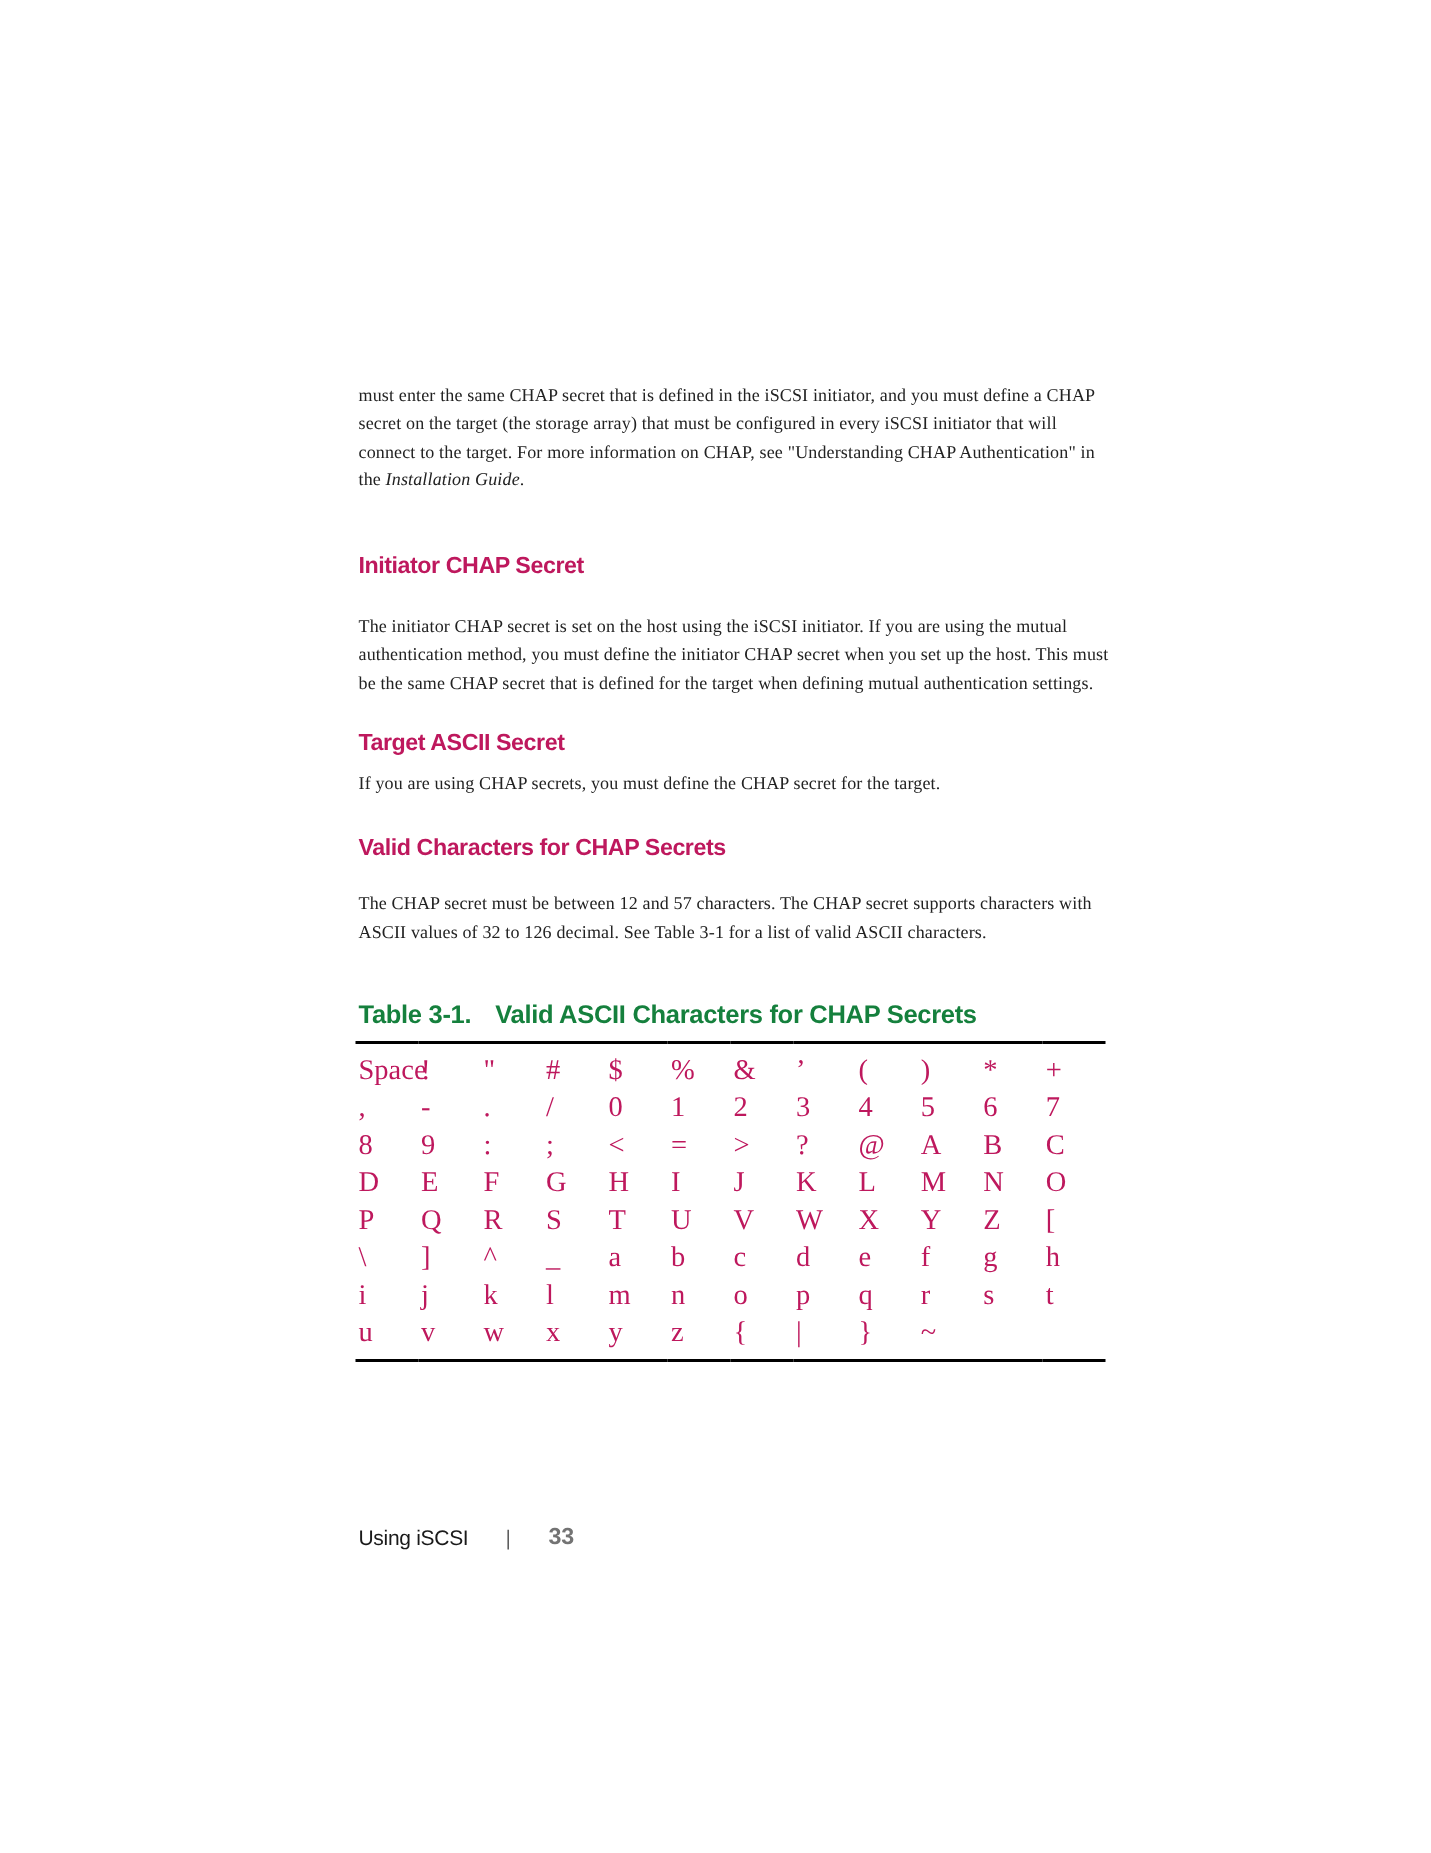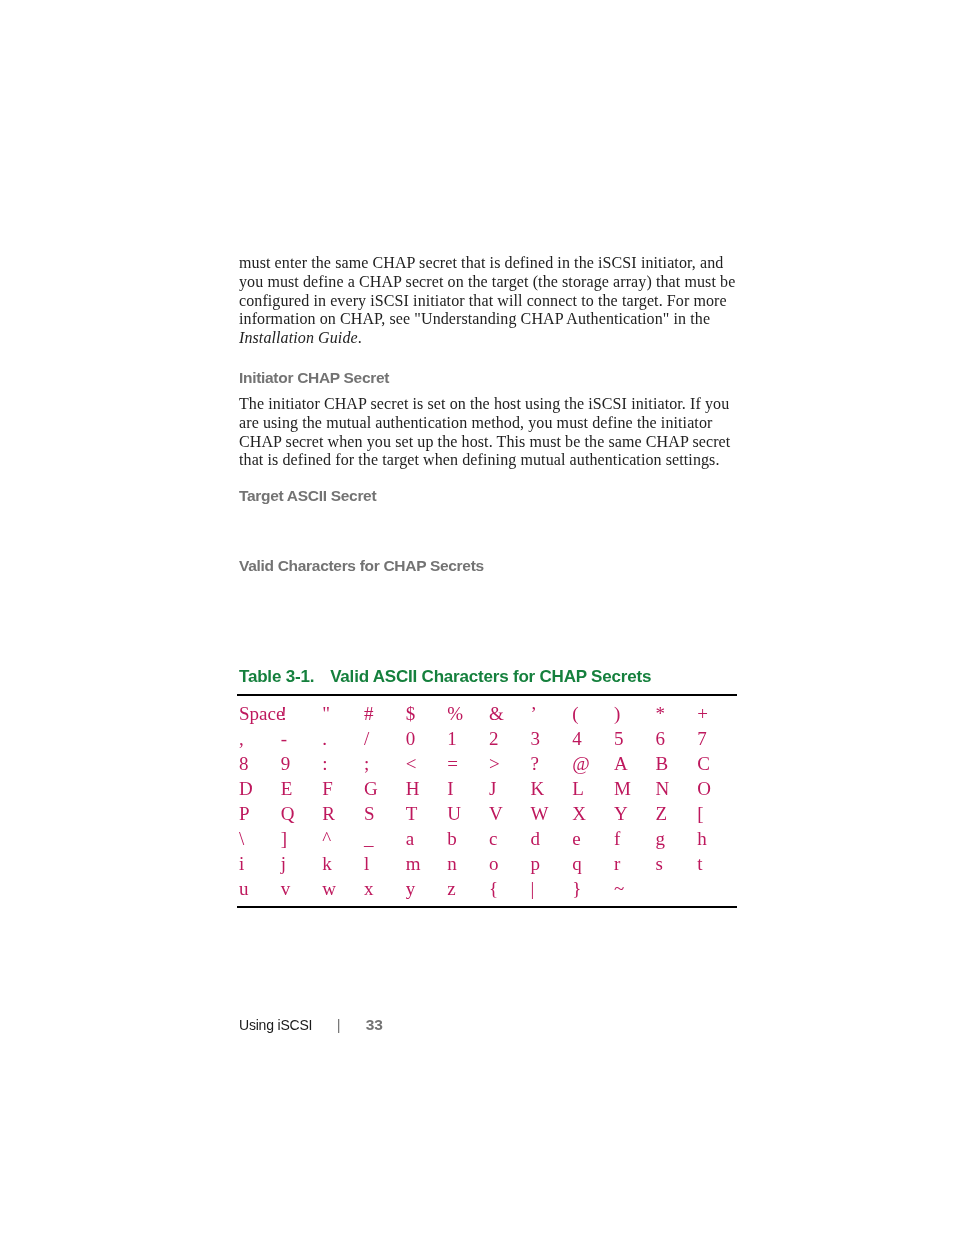--- a/index.html
+++ b/index.html
@@ -9,35 +9,35 @@
     height: 1235px;
     background: #ffffff;
     font-family: "Liberation Serif", serif;
     overflow: hidden;
   }
   .body-text {
     position: absolute;
     left: 239px;
     width: 503px;
     margin: 0;
-    font-size: 16px;
+    font-size: 12px;
     line-height: 18.8px;
     color: #222222;
     letter-spacing: 0.1px;
   }
   .body-text em { font-style: italic; }
   .doc-heading {
     position: absolute;
     left: 239px;
     margin: 0;
     font-family: "Liberation Sans", sans-serif;
     font-size: 15.5px;
     font-weight: 700;
     letter-spacing: -0.3px;
-    color: #737373;
+    color: #be185d;
     white-space: nowrap;
   }
   .table-caption {
     position: absolute;
     left: 239px;
     font-family: "Liberation Sans", sans-serif;
     font-size: 17px;
     font-weight: 700;
     letter-spacing: -0.2px;
     color: #15803d;
@@ -91,25 +91,27 @@
   }
 </style>
 </head>
 <body>
 
 <div class="page">
 
   <p class="body-text" style="top:254px"><span>must enter the same CHAP secret that is defined in the iSCSI initiator, and you must define a CHAP secret on the target (the storage array) that must be configured in every iSCSI initiator that will connect to the target. For more information on CHAP, see "Understanding CHAP Authentication" in the </span><em>Installation Guide</em><span>.</span></p>
 
   <h3 class="doc-heading" style="top:369px">Initiator CHAP Secret</h3>
-  <p class="body-text" style="top:395px">The initiator CHAP secret is set on the host using the iSCSI initiator. If you are using the mutual authentication method, you must define the initiator CHAP secret when you set up the host. This must be the same CHAP secret that is defined for the target when defining mutual authentication settings.</p>
+  <p class="body-text" style="top:408px">The initiator CHAP secret is set on the host using the iSCSI initiator. If you are using the mutual authentication method, you must define the initiator CHAP secret when you set up the host. This must be the same CHAP secret that is defined for the target when defining mutual authentication settings.</p>
 
   <h3 class="doc-heading" style="top:487px">Target ASCII Secret</h3>
+  <p class="body-text" style="top:513px">If you are using CHAP secrets, you must define the CHAP secret for the target.</p>
 
   <h3 class="doc-heading" style="top:557px">Valid Characters for CHAP Secrets</h3>
+  <p class="body-text" style="top:593px">The CHAP secret must be between 12 and 57 characters. The CHAP secret supports characters with ASCII values of 32 to 126 decimal. See Table 3-1 for a list of valid ASCII characters.</p>
 
   <div class="table-caption" style="top:667px">
     <span class="cap-label">Table 3-1.</span><span class="cap-title">Valid ASCII Characters for CHAP Secrets</span>
   </div>
 
   <table class="ascii-table" style="top:694px">
     <tbody>
         <tr>
           <td>Space</td>
           <td>!</td>

